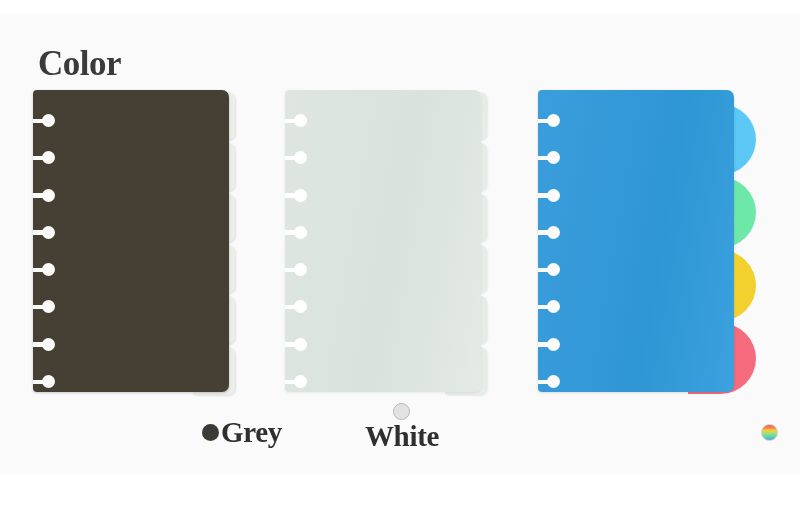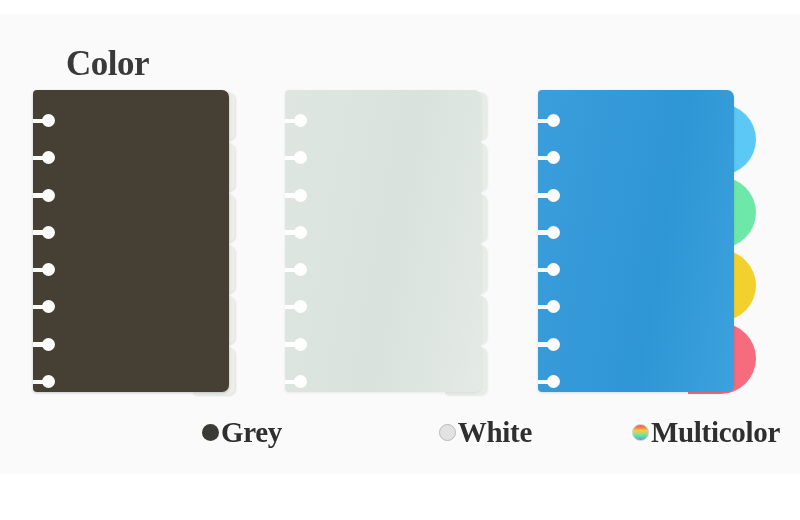--- a/index.html
+++ b/index.html
@@ -42,21 +42,20 @@
     position: absolute;
     left: 38px;
     top: 44px;
     font-family: "Liberation Serif", serif;
     font-weight: bold;
     font-size: 35px;
     line-height: 40px;
     letter-spacing: -0.5px;
     color: #3a3a3a;
     white-space: nowrap;
-    margin-left: 28px;
   }
 
   
   .product {
     position: absolute;
     top: 88px;
     width: 240px;
     height: 306px;
   }
   #product-grey      { left: 33px; }
@@ -132,21 +131,21 @@
   .label-row {
     position: absolute;
     top: 412px;
     width: 260px;
     height: 40px;
     display: flex;
     align-items: center;
     justify-content: flex-end;
   }
   #label-grey  { left: 22px; }
-  #label-white { left: 272px; }
+  #label-white { left: 272px; flex-direction: column; }
   #label-multi { left: 520px; }
 
   .swatch {
     width: 17px;
     height: 17px;
     border-radius: 50%;
     margin-right: 2px;
     flex: 0 0 auto;
   }
   .swatch.dot-grey {
@@ -324,16 +323,15 @@
     <span class="label-text">Grey</span>
   </div>
 
   <div class="label-row" id="label-white">
     <span class="swatch dot-white"></span>
     <span class="label-text">White</span>
   </div>
 
   <div class="label-row" id="label-multi">
     <span class="swatch dot-multi"></span>
-    <span class="label-text">Multicolor</span>
   </div>
 
 </div>
 
 </body></html>

